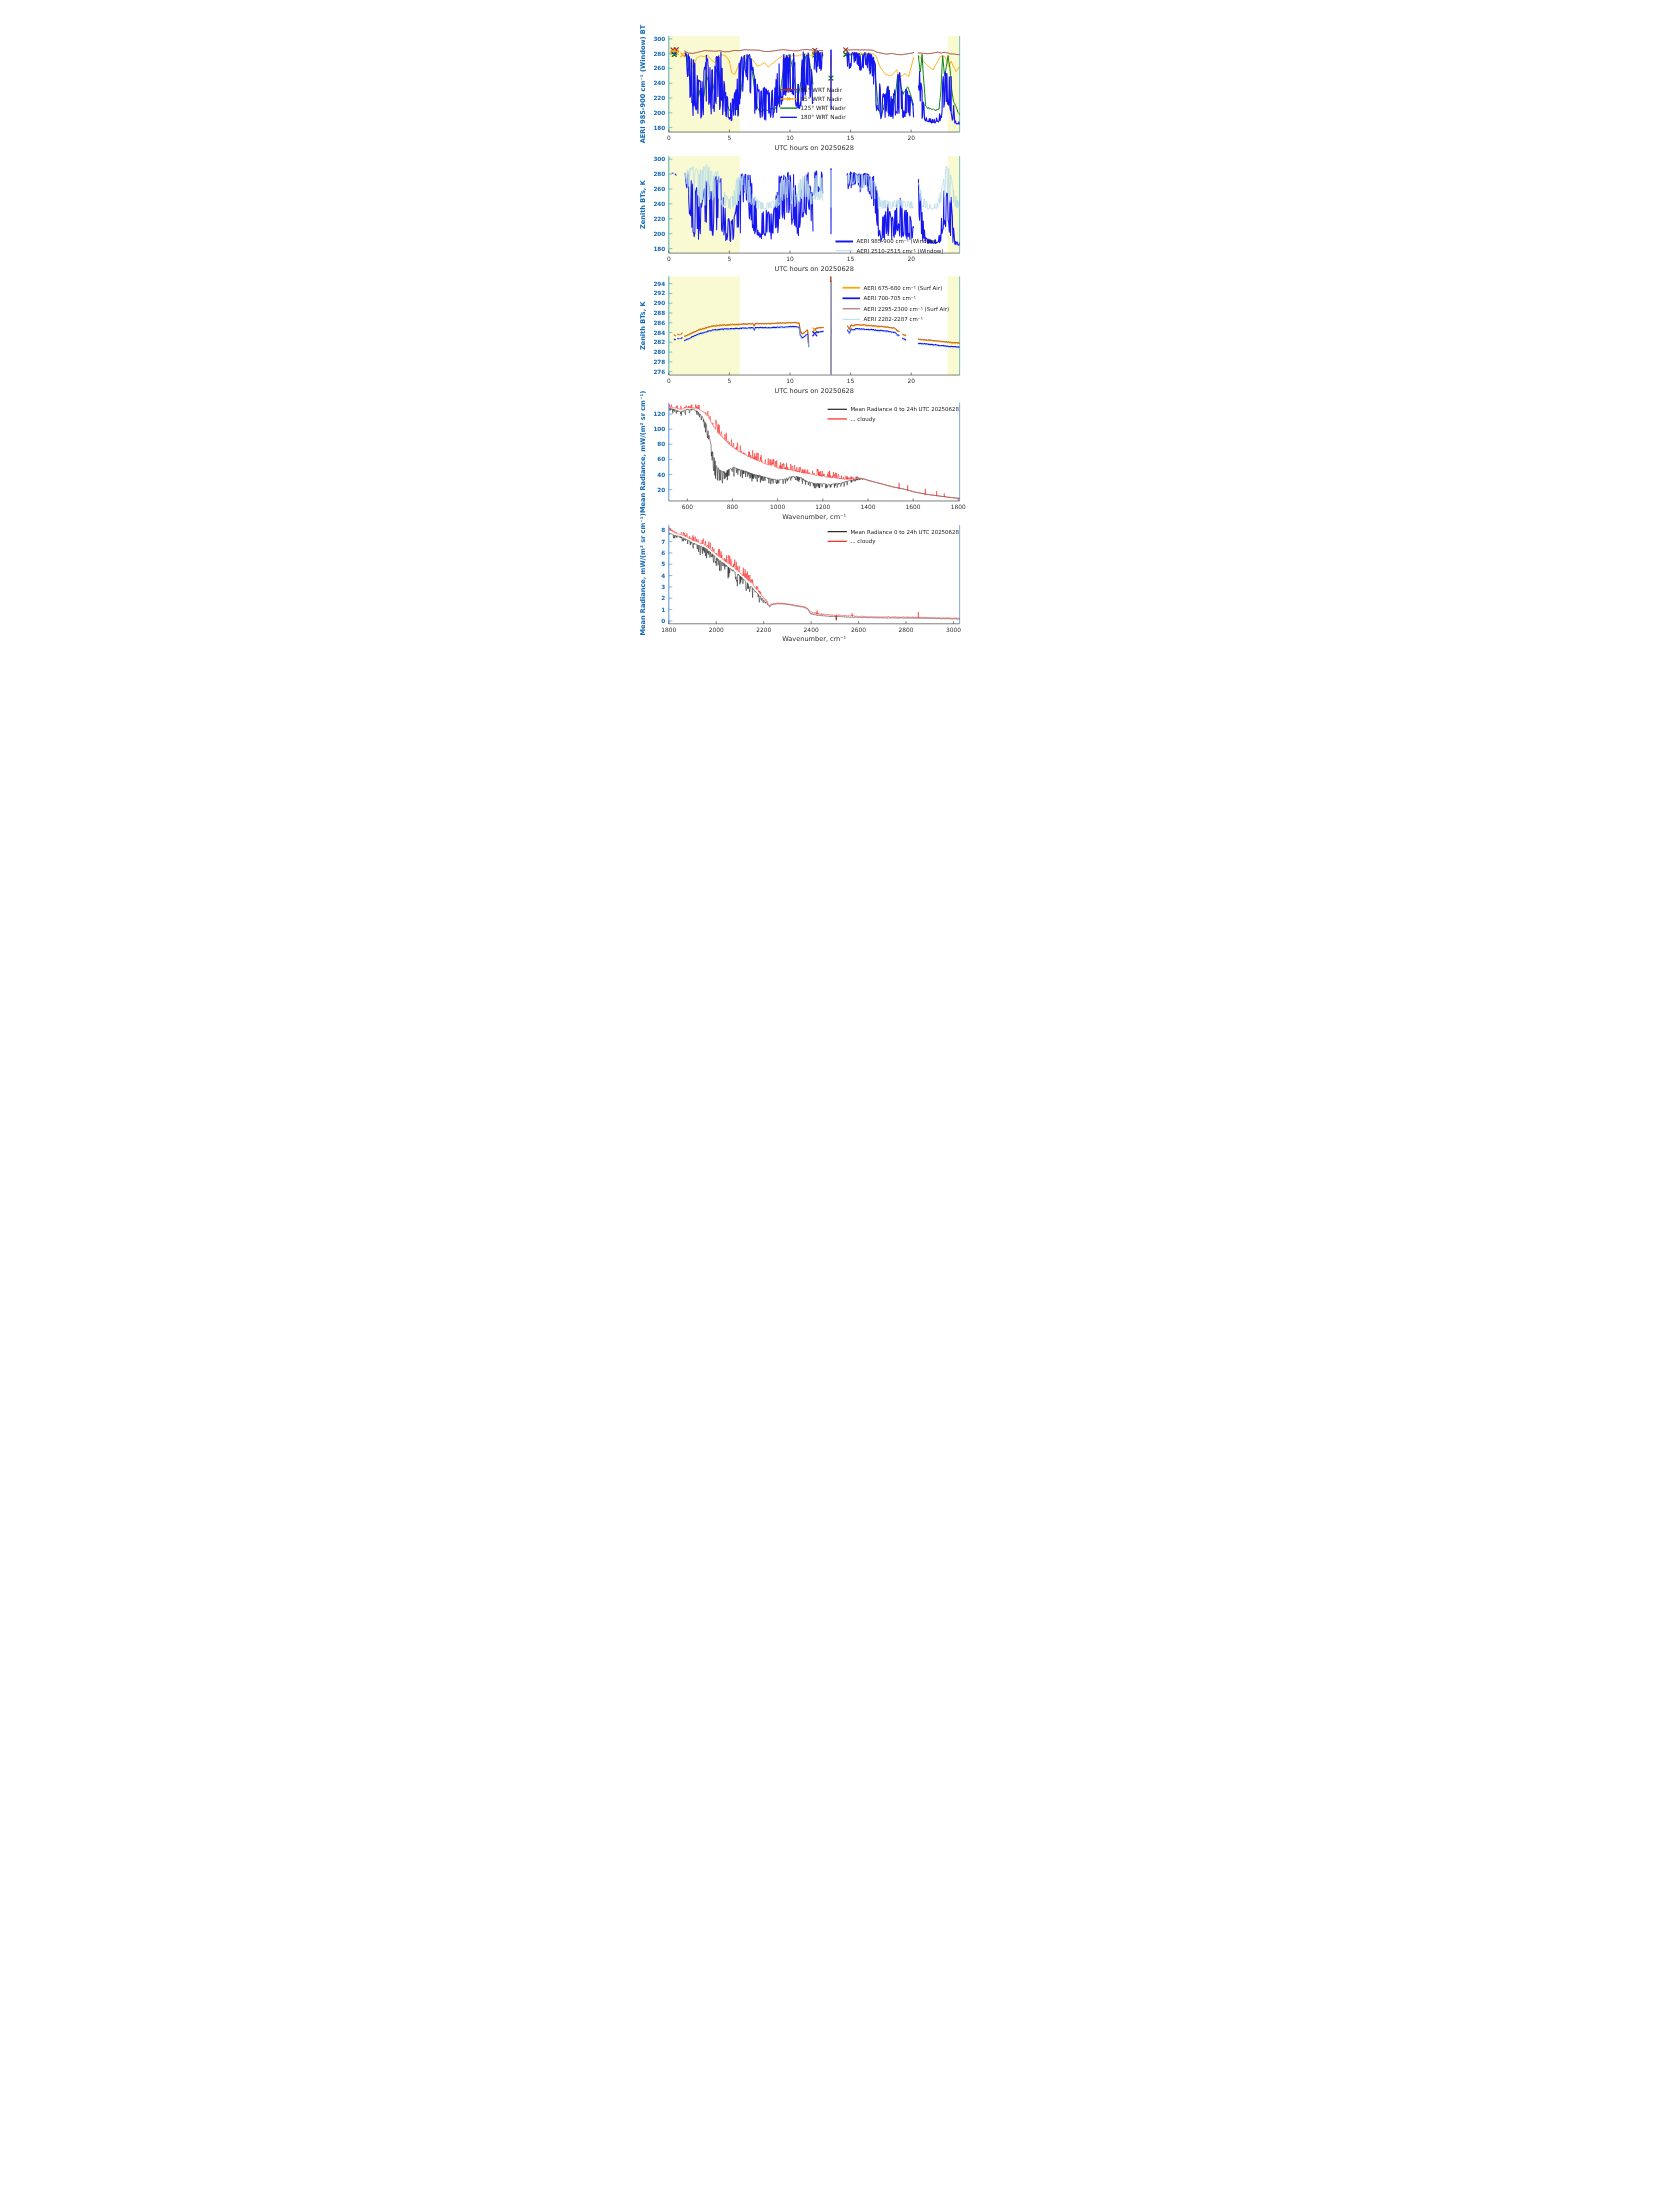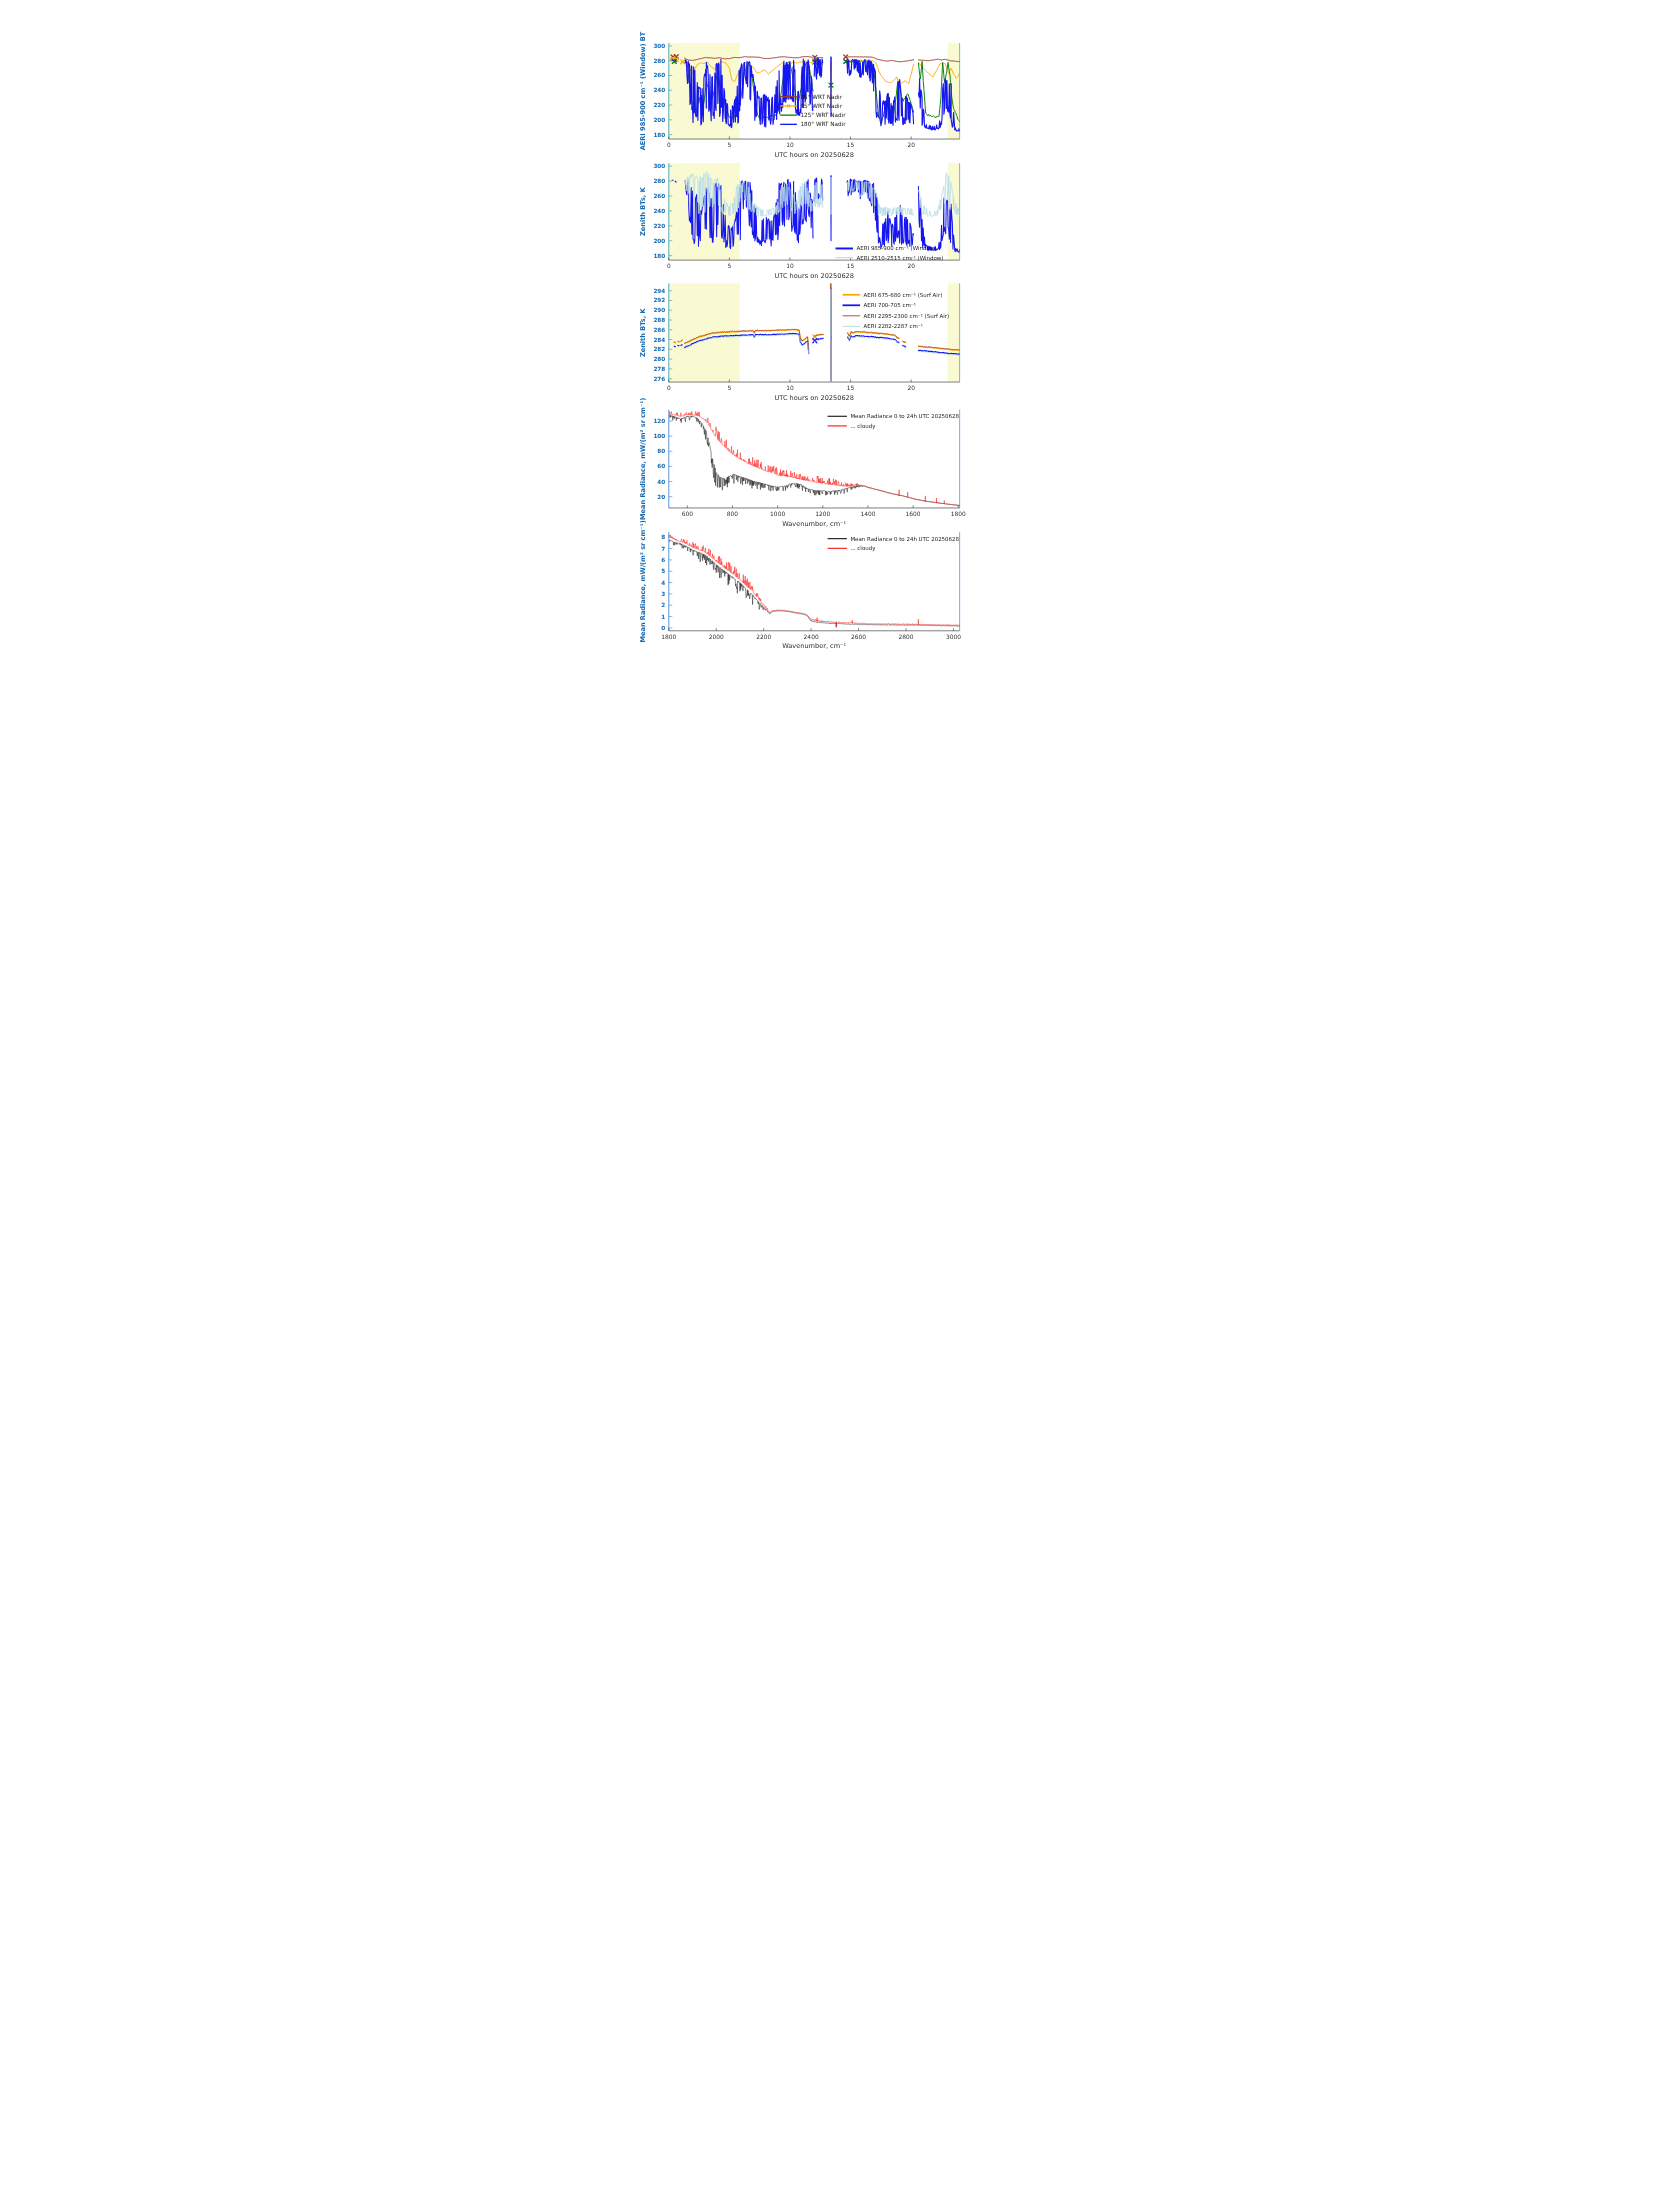--- a/index.html
+++ b/index.html
@@ -1,16 +1,16 @@
 <!DOCTYPE html>
 <html style="font-size:7px"><head>
 <meta charset="utf-8">
 <style>
   html,body{margin:0;padding:0;background:#ffffff;}
-  .fig{position:relative;width:420px;height:658px;background:#ffffff;margin:7px auto;
+  .fig{position:relative;width:420px;height:658px;background:#ffffff;margin:0 auto;
        font-family:"DejaVu Sans","Liberation Sans",sans-serif;}
   svg text{font-family:"DejaVu Sans","Liberation Sans",sans-serif;}
 </style>
 </head>
 <body>
 
 <div class="fig">
   <svg id="fig-svg" width="420" height="658" viewBox="0 0 956 1500" xmlns="http://www.w3.org/2000/svg">
       <g>
         <clipPath id="clip-0">

